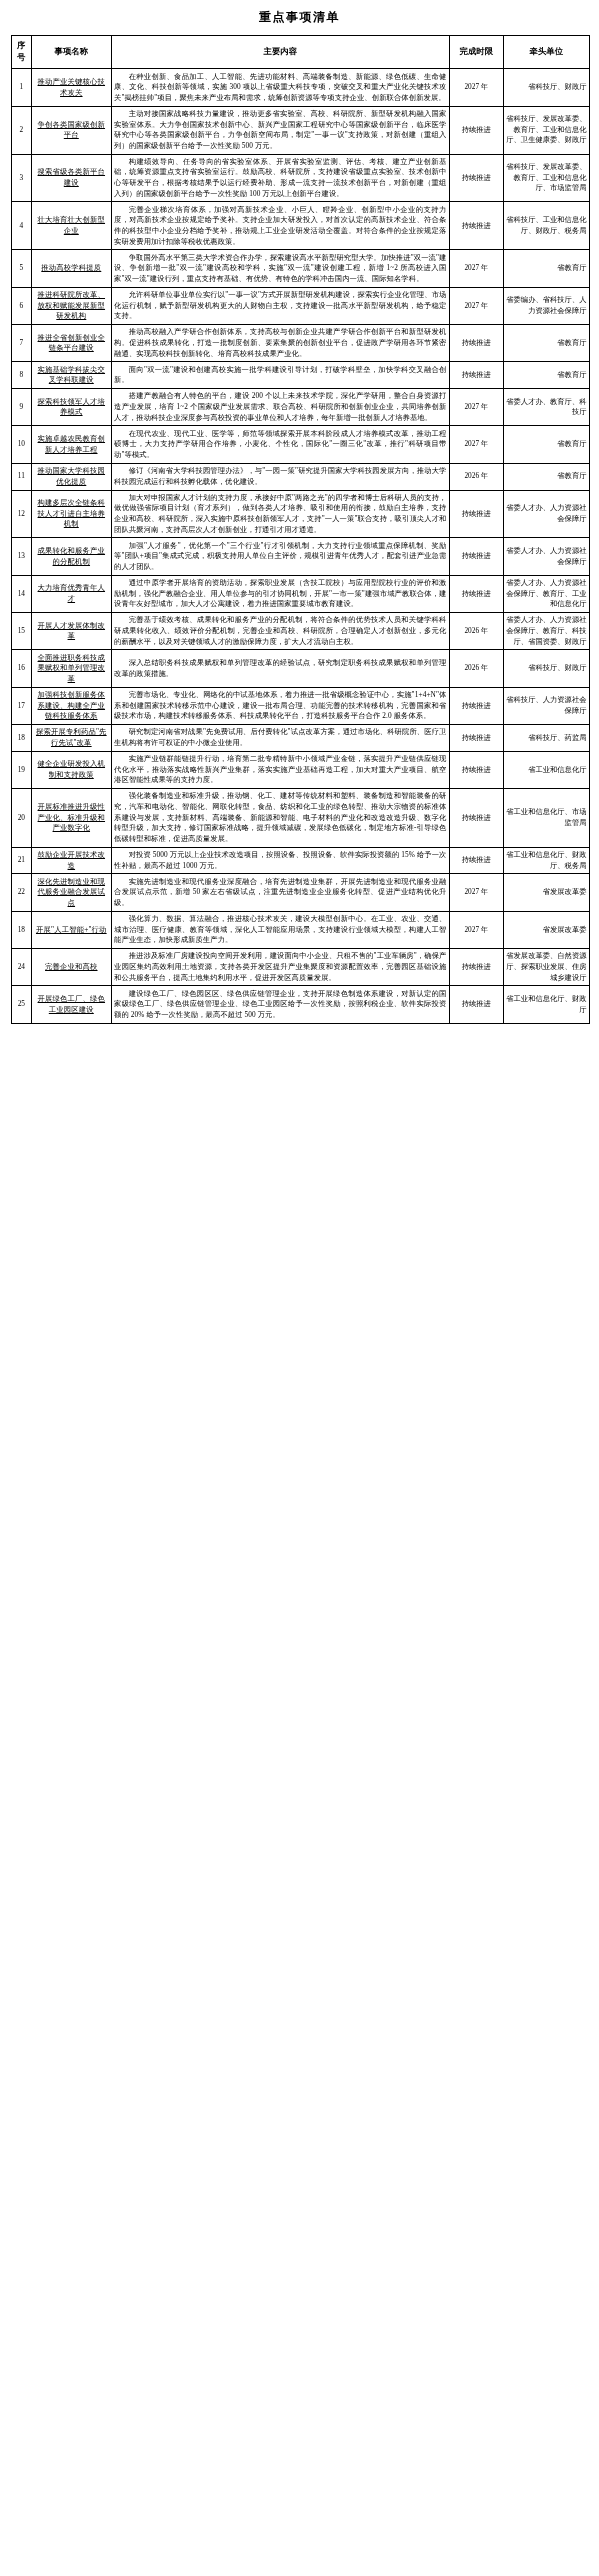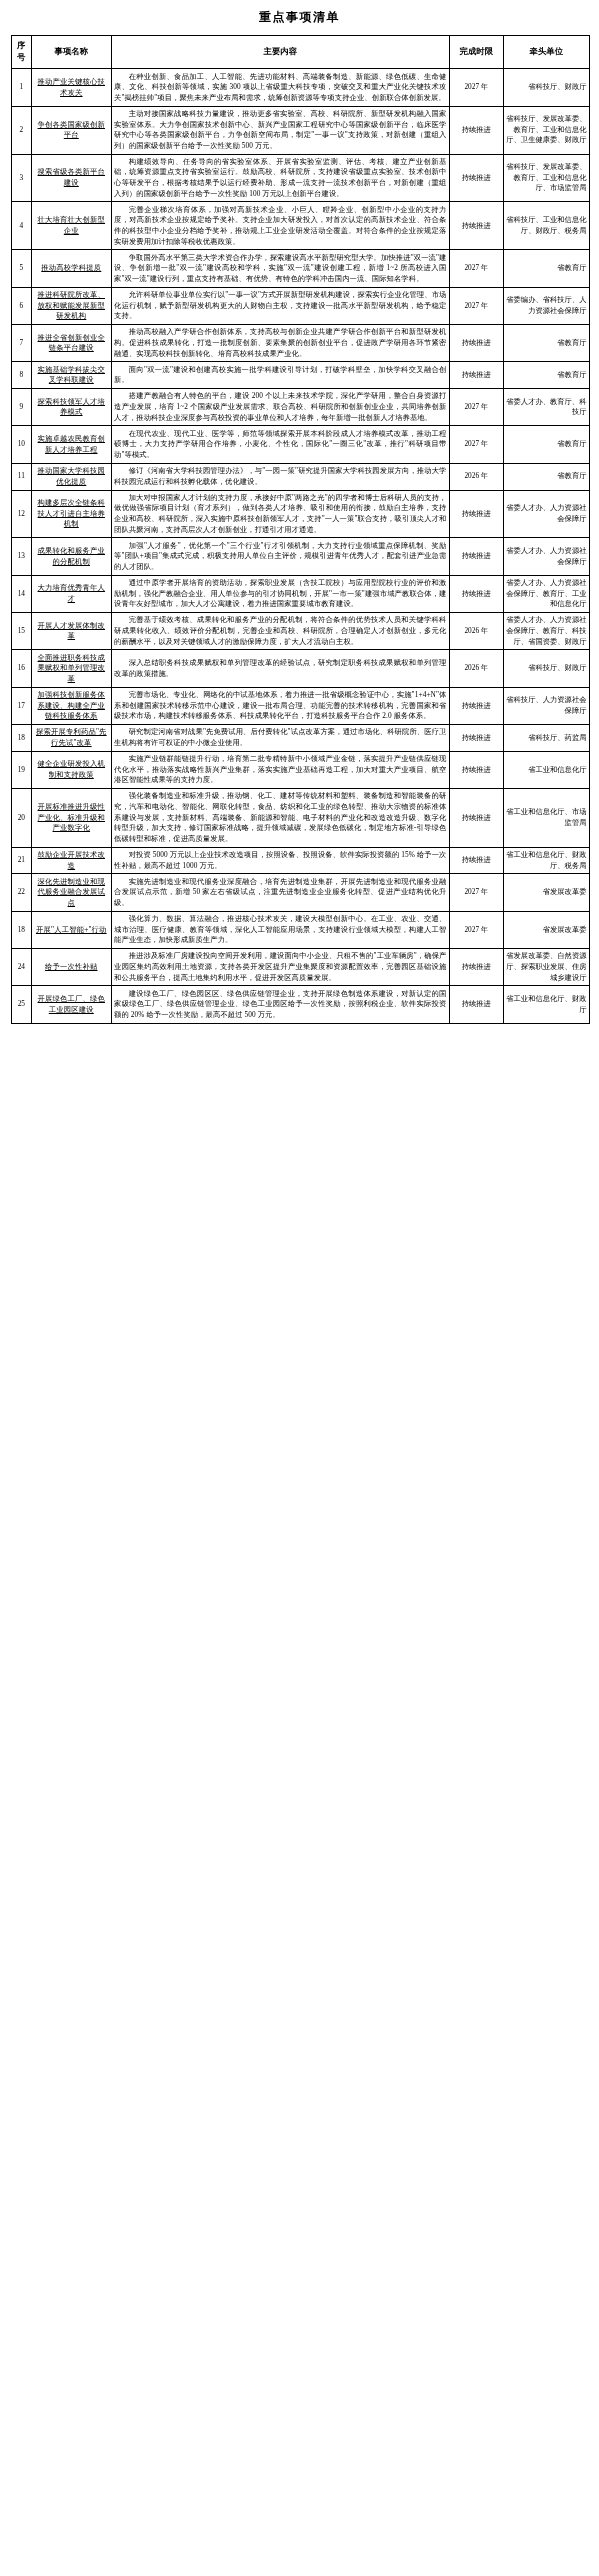--- a/index.html
+++ b/index.html
@@ -314,21 +314,21 @@
           <td class="idx">18</td>
           <td class="name">开展"人工智能+"行动</td>
           <td class="content">
             <p>强化算力、数据、算法融合，推进核心技术攻关，建设大模型创新中心。在工业、农业、交通、城市治理、医疗健康、教育等领域，深化人工智能应用场景，支持建设行业领域大模型，构建人工智能产业生态，加快形成新质生产力。</p>
           </td>
           <td class="deadline">2027 年</td>
           <td class="lead">省发展改革委</td>
         </tr>
         <tr>
           <td class="idx">24</td>
-          <td class="name">给予一次性补贴</td>
+          <td class="name">完善企业和高校</td>
           <td class="content">
             <p>推进涉及标准厂房建设投向空间开发利用，建设面向中小企业、只租不售的"工业车辆房"，确保产业园区集约高效利用土地资源，支持各类开发区提升产业集聚度和资源配置效率，完善园区基础设施和公共服务平台，提高土地集约利用水平，促进开发区高质量发展。</p>
           </td>
           <td class="deadline">持续推进</td>
           <td class="lead">省发展改革委、自然资源厅、探索职业发展、住房城乡建设厅</td>
         </tr>
         <tr>
           <td class="idx">25</td>
           <td class="name">开展绿色工厂、绿色工业园区建设</td>
           <td class="content">

